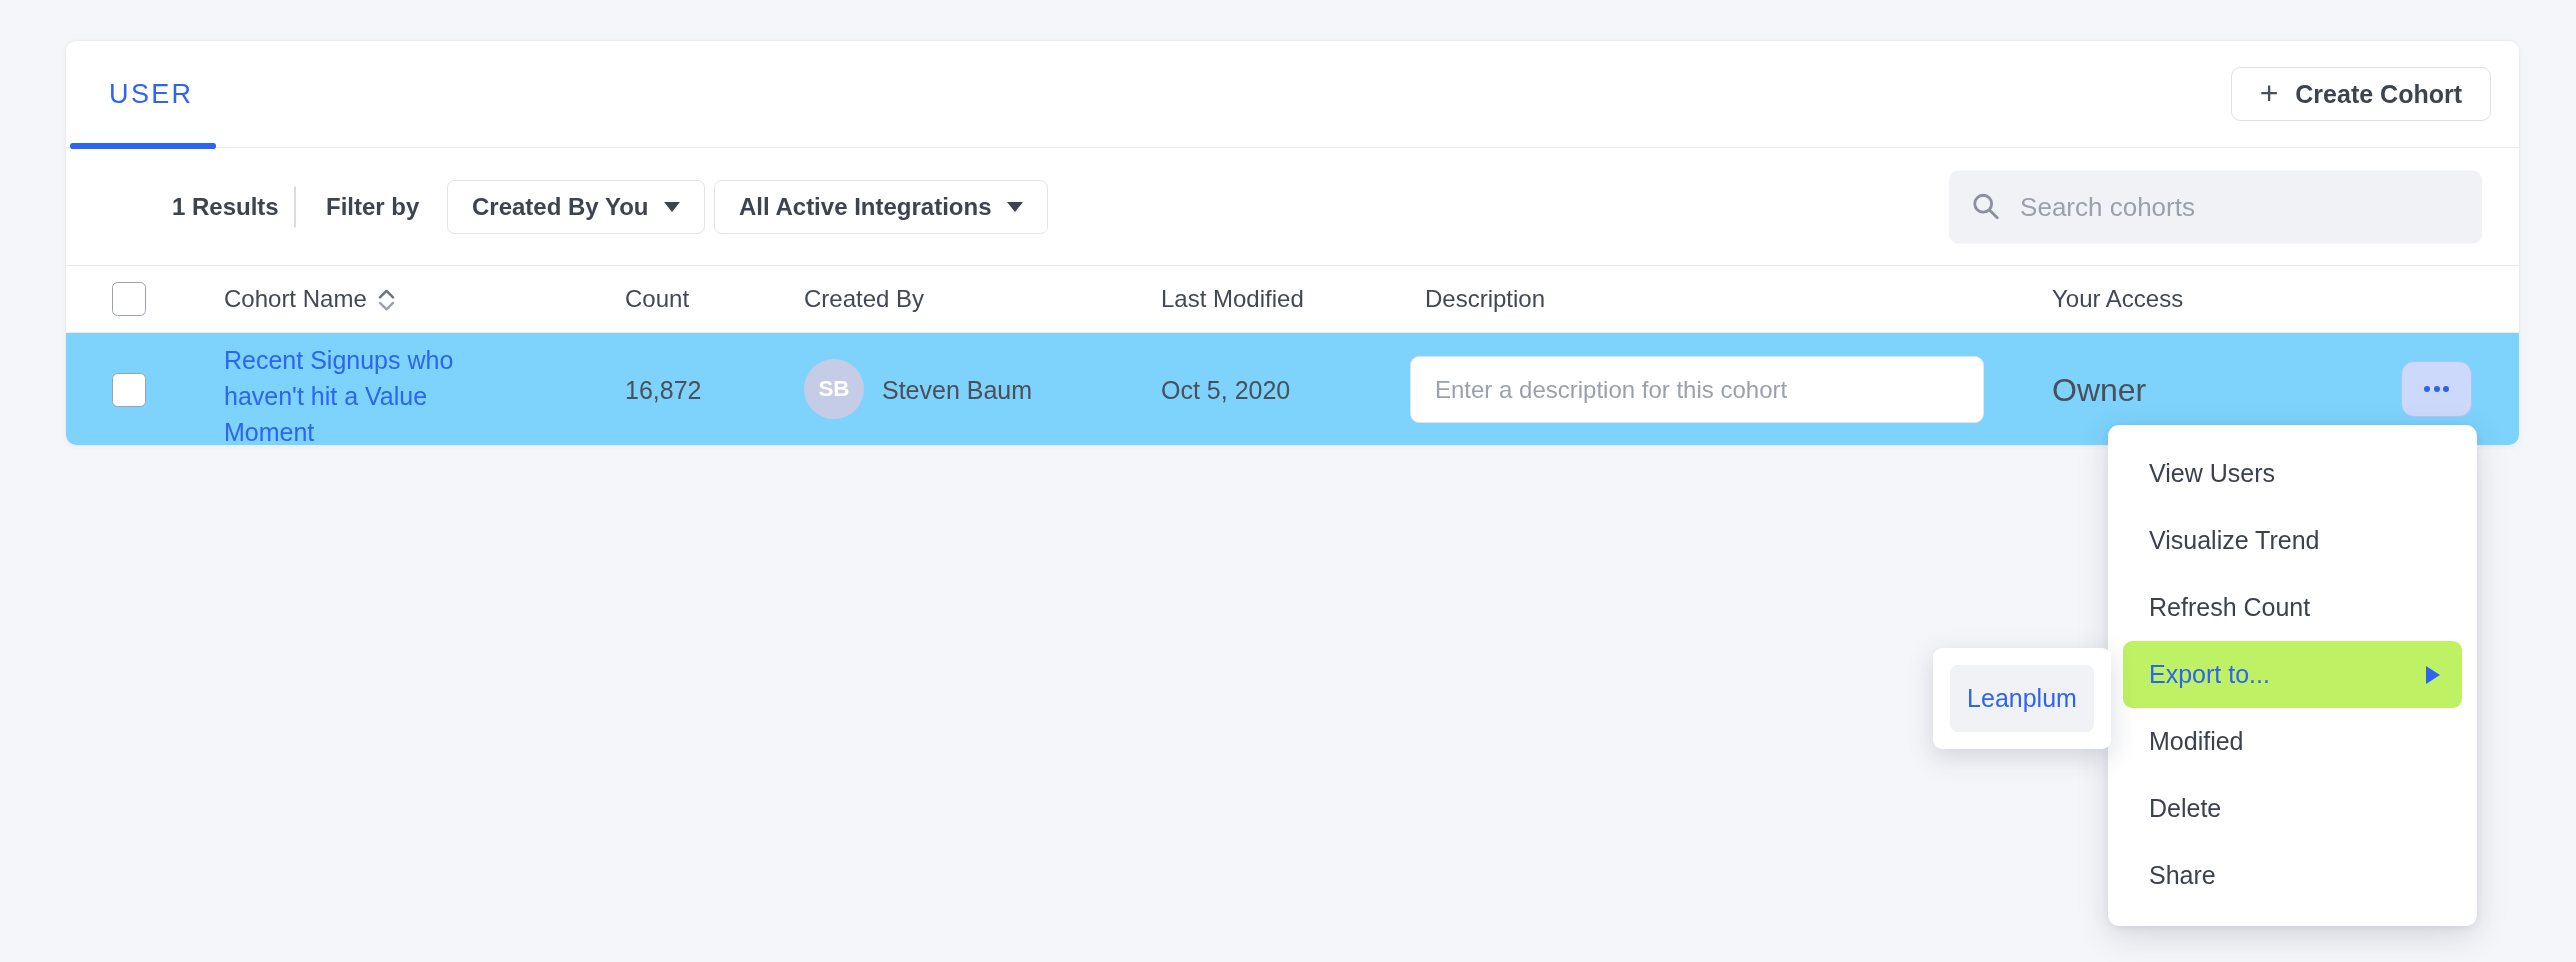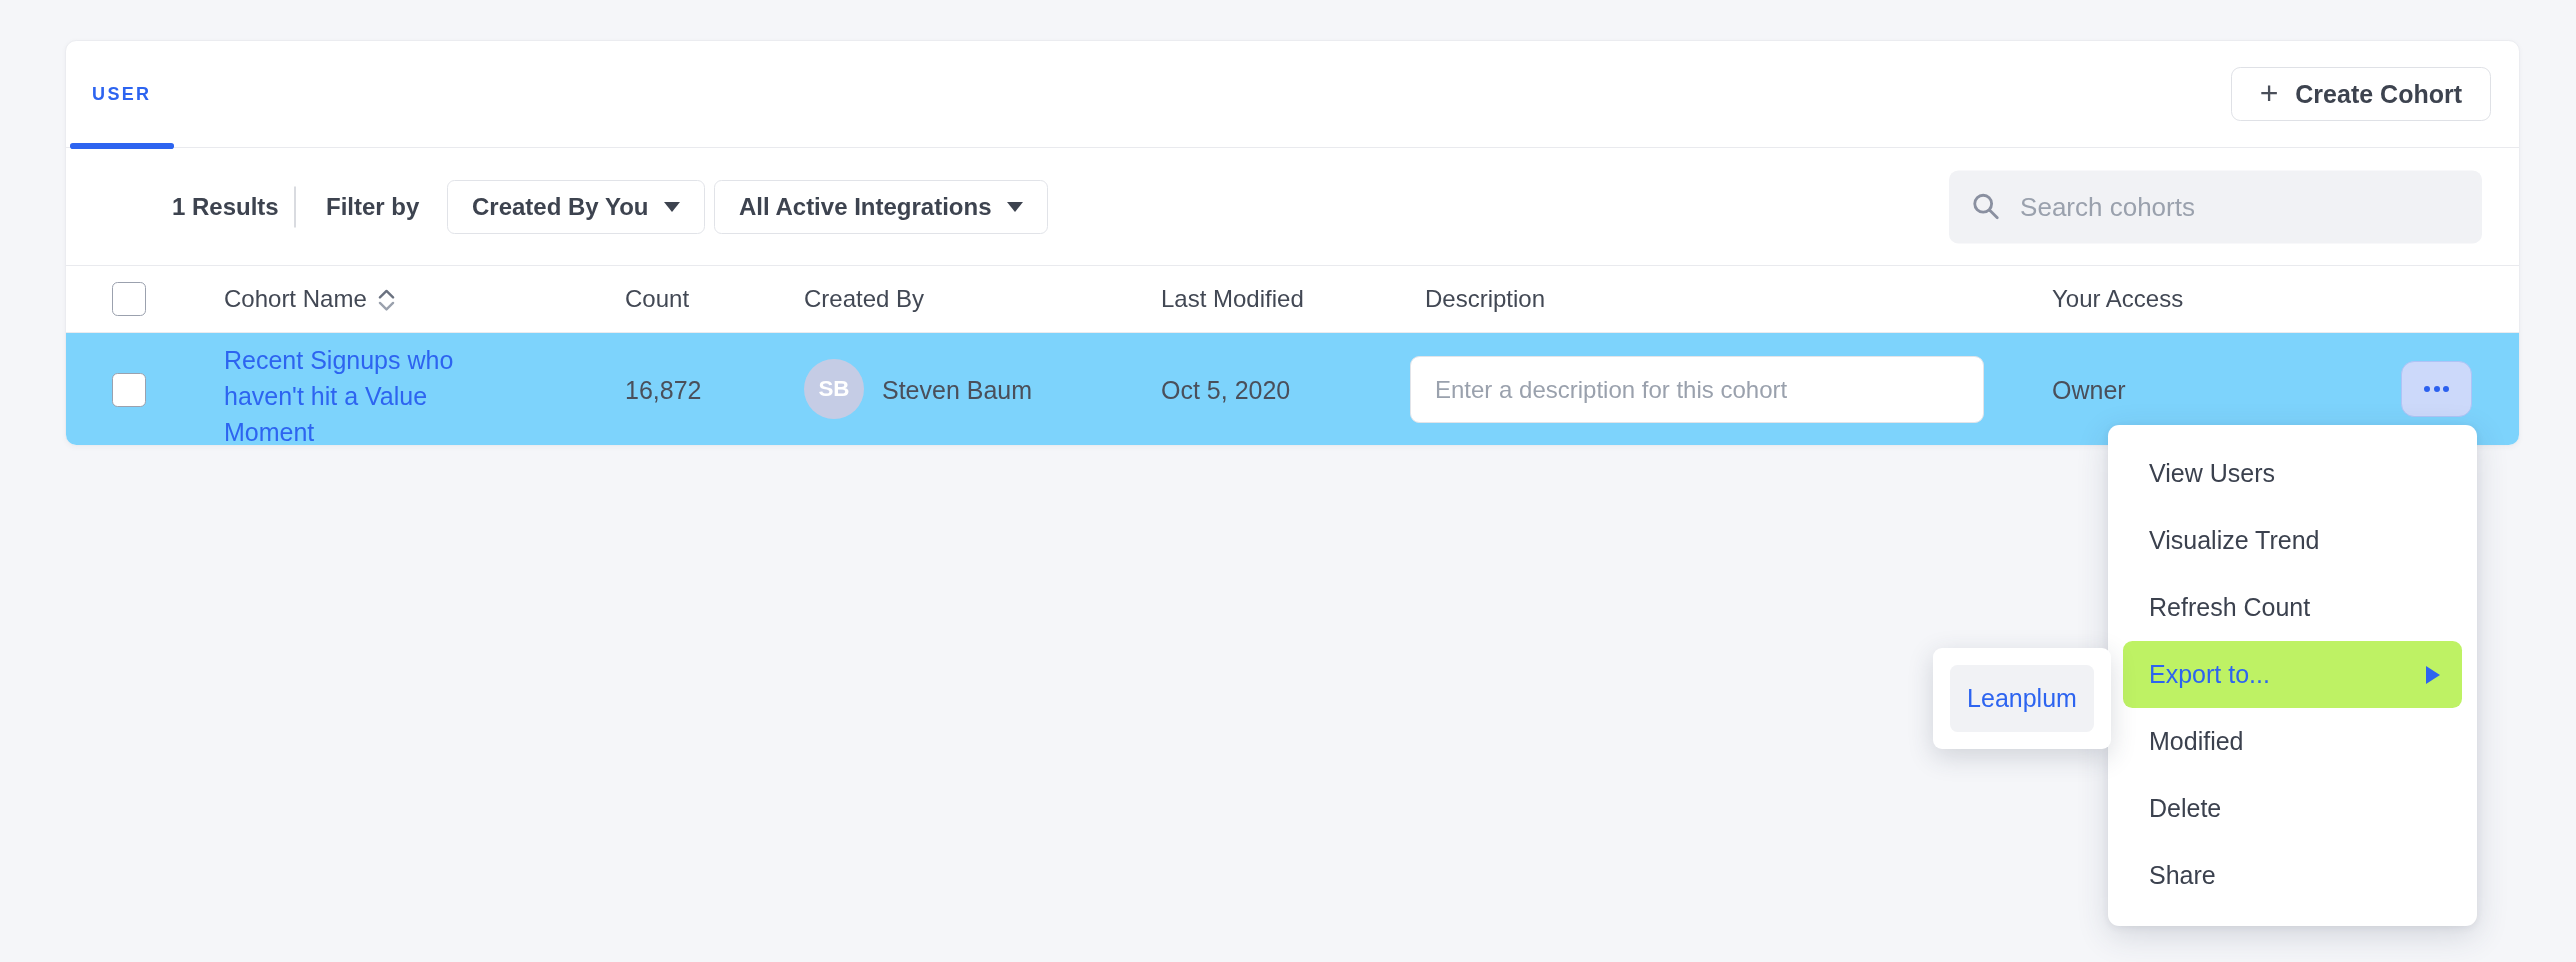--- a/index.html
+++ b/index.html
@@ -20,21 +20,21 @@
     overflow:hidden;
   }
 
   
   .tabs-row { position:relative; height:107px; border-bottom:1.9px solid #e9eaee; }
   .tab {
     position:absolute; left:3.7px; top:0; height:106px; padding:0 22.4px;
     display:flex; align-items:center; cursor:pointer;
   }
   .tab-label {
-    font-size:18px; font-weight:700; letter-spacing:2.3px; color:#2d64f0;
+    font-size:27px; font-weight:400; letter-spacing:2.3px; color:#2d64f0;margin-left:17px;
   }
   .tab-underline {
     position:absolute; left:0; right:0; bottom:-1.9px; height:5.6px;
     background:#2d64f0; border-radius:2.8px;
   }
   .create-btn {
     position:absolute; right:28px; top:26px; height:54px;
     display:flex; align-items:center; gap:17px; padding:0 28px;
     background:#fff; border:1.9px solid #dfe1e6; border-radius:9.3px;
     font-size:25px; font-weight:600; color:#3d434f; cursor:pointer;
@@ -99,21 +99,21 @@
     display:flex; align-items:center; justify-content:center;
   }
   .creator-name { position:absolute; left:816px; top:50%; transform:translateY(-50%); font-size:25px; color:#4a4f5a; }
   .row-modified { position:absolute; left:1095px; top:50%; transform:translateY(-50%); font-size:25px; color:#4a4f5a; }
   .desc-input {
     position:absolute; left:1344px; top:23.4px; width:574px; height:67px;
     background:#fff; border:1.9px solid #e2e4e9; border-radius:9.3px; padding:5px 24px;
     font-family:"Liberation Sans", sans-serif; font-size:24px; color:#3d434f; outline:none;
   }
   .desc-input::placeholder { color:#9aa1ad; }
-  .row-access { position:absolute; left:1986px; top:50%; transform:translateY(-50%); font-size:25px; color:#4a4f5a; }
+  .row-access { position:absolute; left:1986px; top:50%; transform:translateY(-50%); font-size:32px; color:#4a4f5a; }
   .actions-btn {
     position:absolute; left:2335px; top:28px; width:71px; height:56px;
     background:#ccd9fa; border:1.9px solid #aec3f6; border-radius:13px;
     display:flex; align-items:center; justify-content:center; gap:3.7px; cursor:pointer;
   }
   .ring-dot { width:3.7px; height:3.7px; border:3.7px solid #2b61ef; border-radius:50%; background:#eef3fe; }
 
   
   .context-menu {
     position:absolute; left:2108px; top:425px; width:369px; height:501px;

